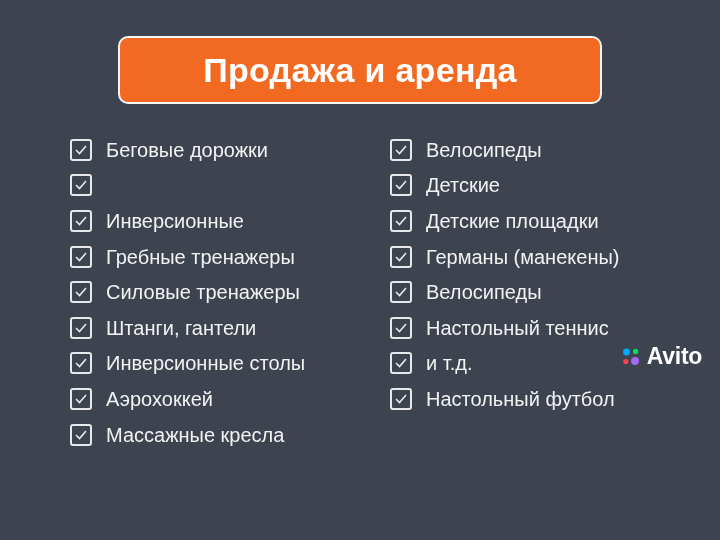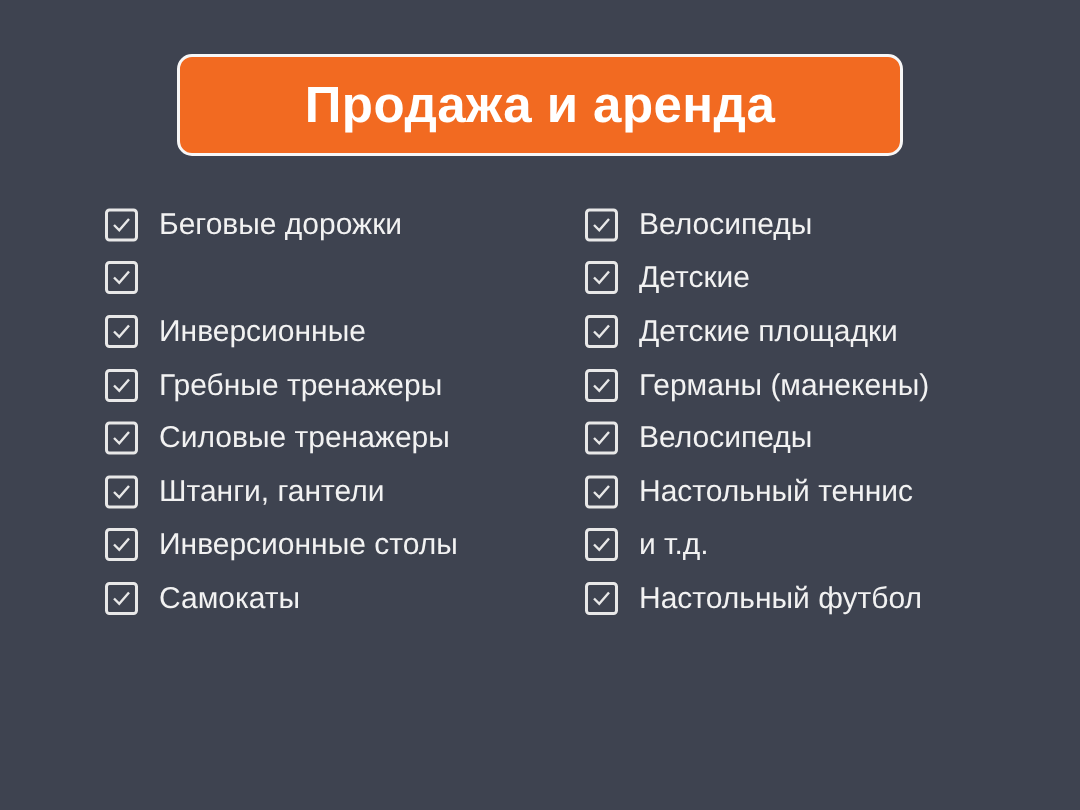--- a/index.html
+++ b/index.html
@@ -168,21 +168,29 @@
             </svg>
         </span>
         <span class="item-label">Инверсионные столы</span>
       </div>
       <div class="item">
         <span class="checkbox">
           <svg width="14" height="14" viewBox="0 0 14 14">
               <polyline points="2,7 5.5,10.5 12,3" fill="none" stroke="#e8e8e8" stroke-width="1.6"></polyline>
             </svg>
         </span>
-        <span class="item-label">Самокаты</span>
+        <span class="item-label">Аэрохоккей</span>
+      </div>
+      <div class="item">
+        <span class="checkbox">
+          <svg width="14" height="14" viewBox="0 0 14 14">
+              <polyline points="2,7 5.5,10.5 12,3" fill="none" stroke="#e8e8e8" stroke-width="1.6"></polyline>
+            </svg>
+        </span>
+        <span class="item-label">Массажные кресла</span>
       </div>
     </div>
 
     <div class="col right">
       <div class="item">
         <span class="checkbox">
           <svg width="14" height="14" viewBox="0 0 14 14">
               <polyline points="2,7 5.5,10.5 12,3" fill="none" stroke="#e8e8e8" stroke-width="1.6"></polyline>
             </svg>
         </span>
@@ -241,14 +249,25 @@
           <svg width="14" height="14" viewBox="0 0 14 14">
               <polyline points="2,7 5.5,10.5 12,3" fill="none" stroke="#e8e8e8" stroke-width="1.6"></polyline>
             </svg>
         </span>
         <span class="item-label">Настольный футбол</span>
       </div>
     </div>
 
   </div>
 
+  <div class="watermark">
+    <span class="watermark-mark">
+      <svg width="20" height="20" viewBox="0 0 20 20">
+        <circle cx="5.5" cy="5" r="3.4" fill="#00aaff"></circle>
+        <circle cx="14.6" cy="4.4" r="2.6" fill="#04e061"></circle>
+        <circle cx="4.8" cy="14.6" r="2.6" fill="#ff4053"></circle>
+        <circle cx="14" cy="14" r="4" fill="#a169f7"></circle>
+      </svg>
+    </span>
+    <span class="watermark-text">Avito</span>
+  </div>
 
 </div>
 
 </body></html>

